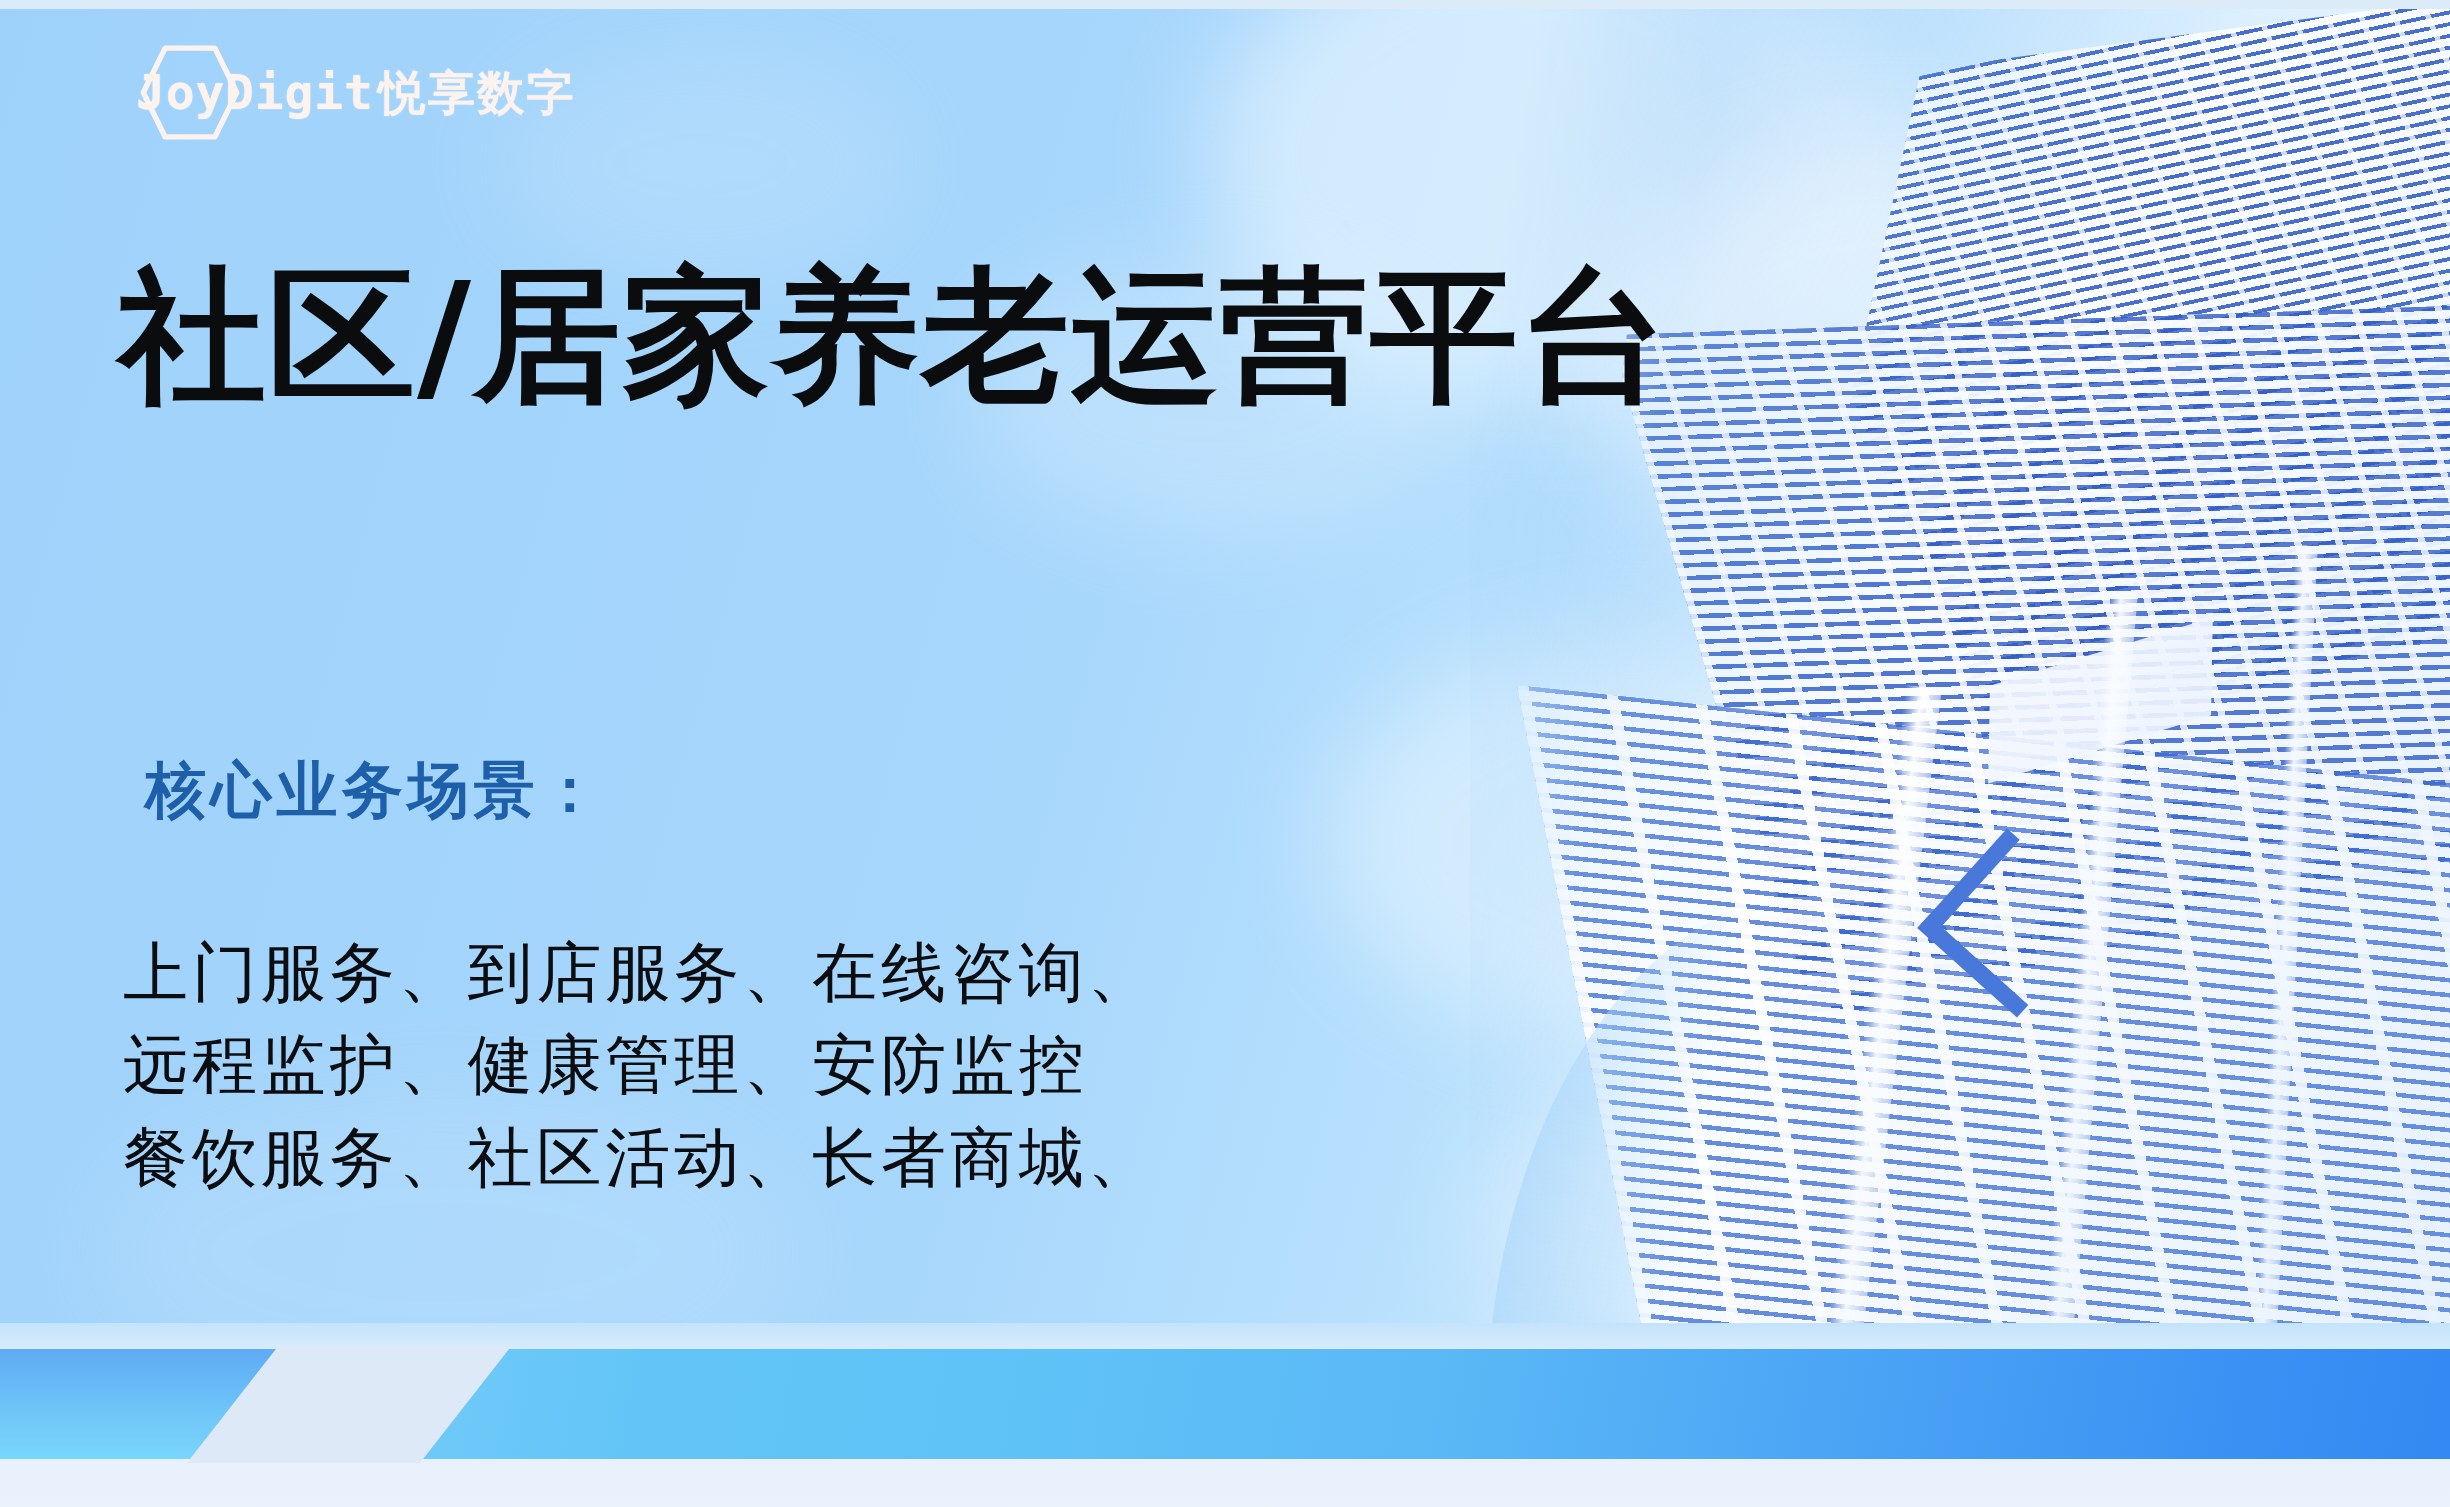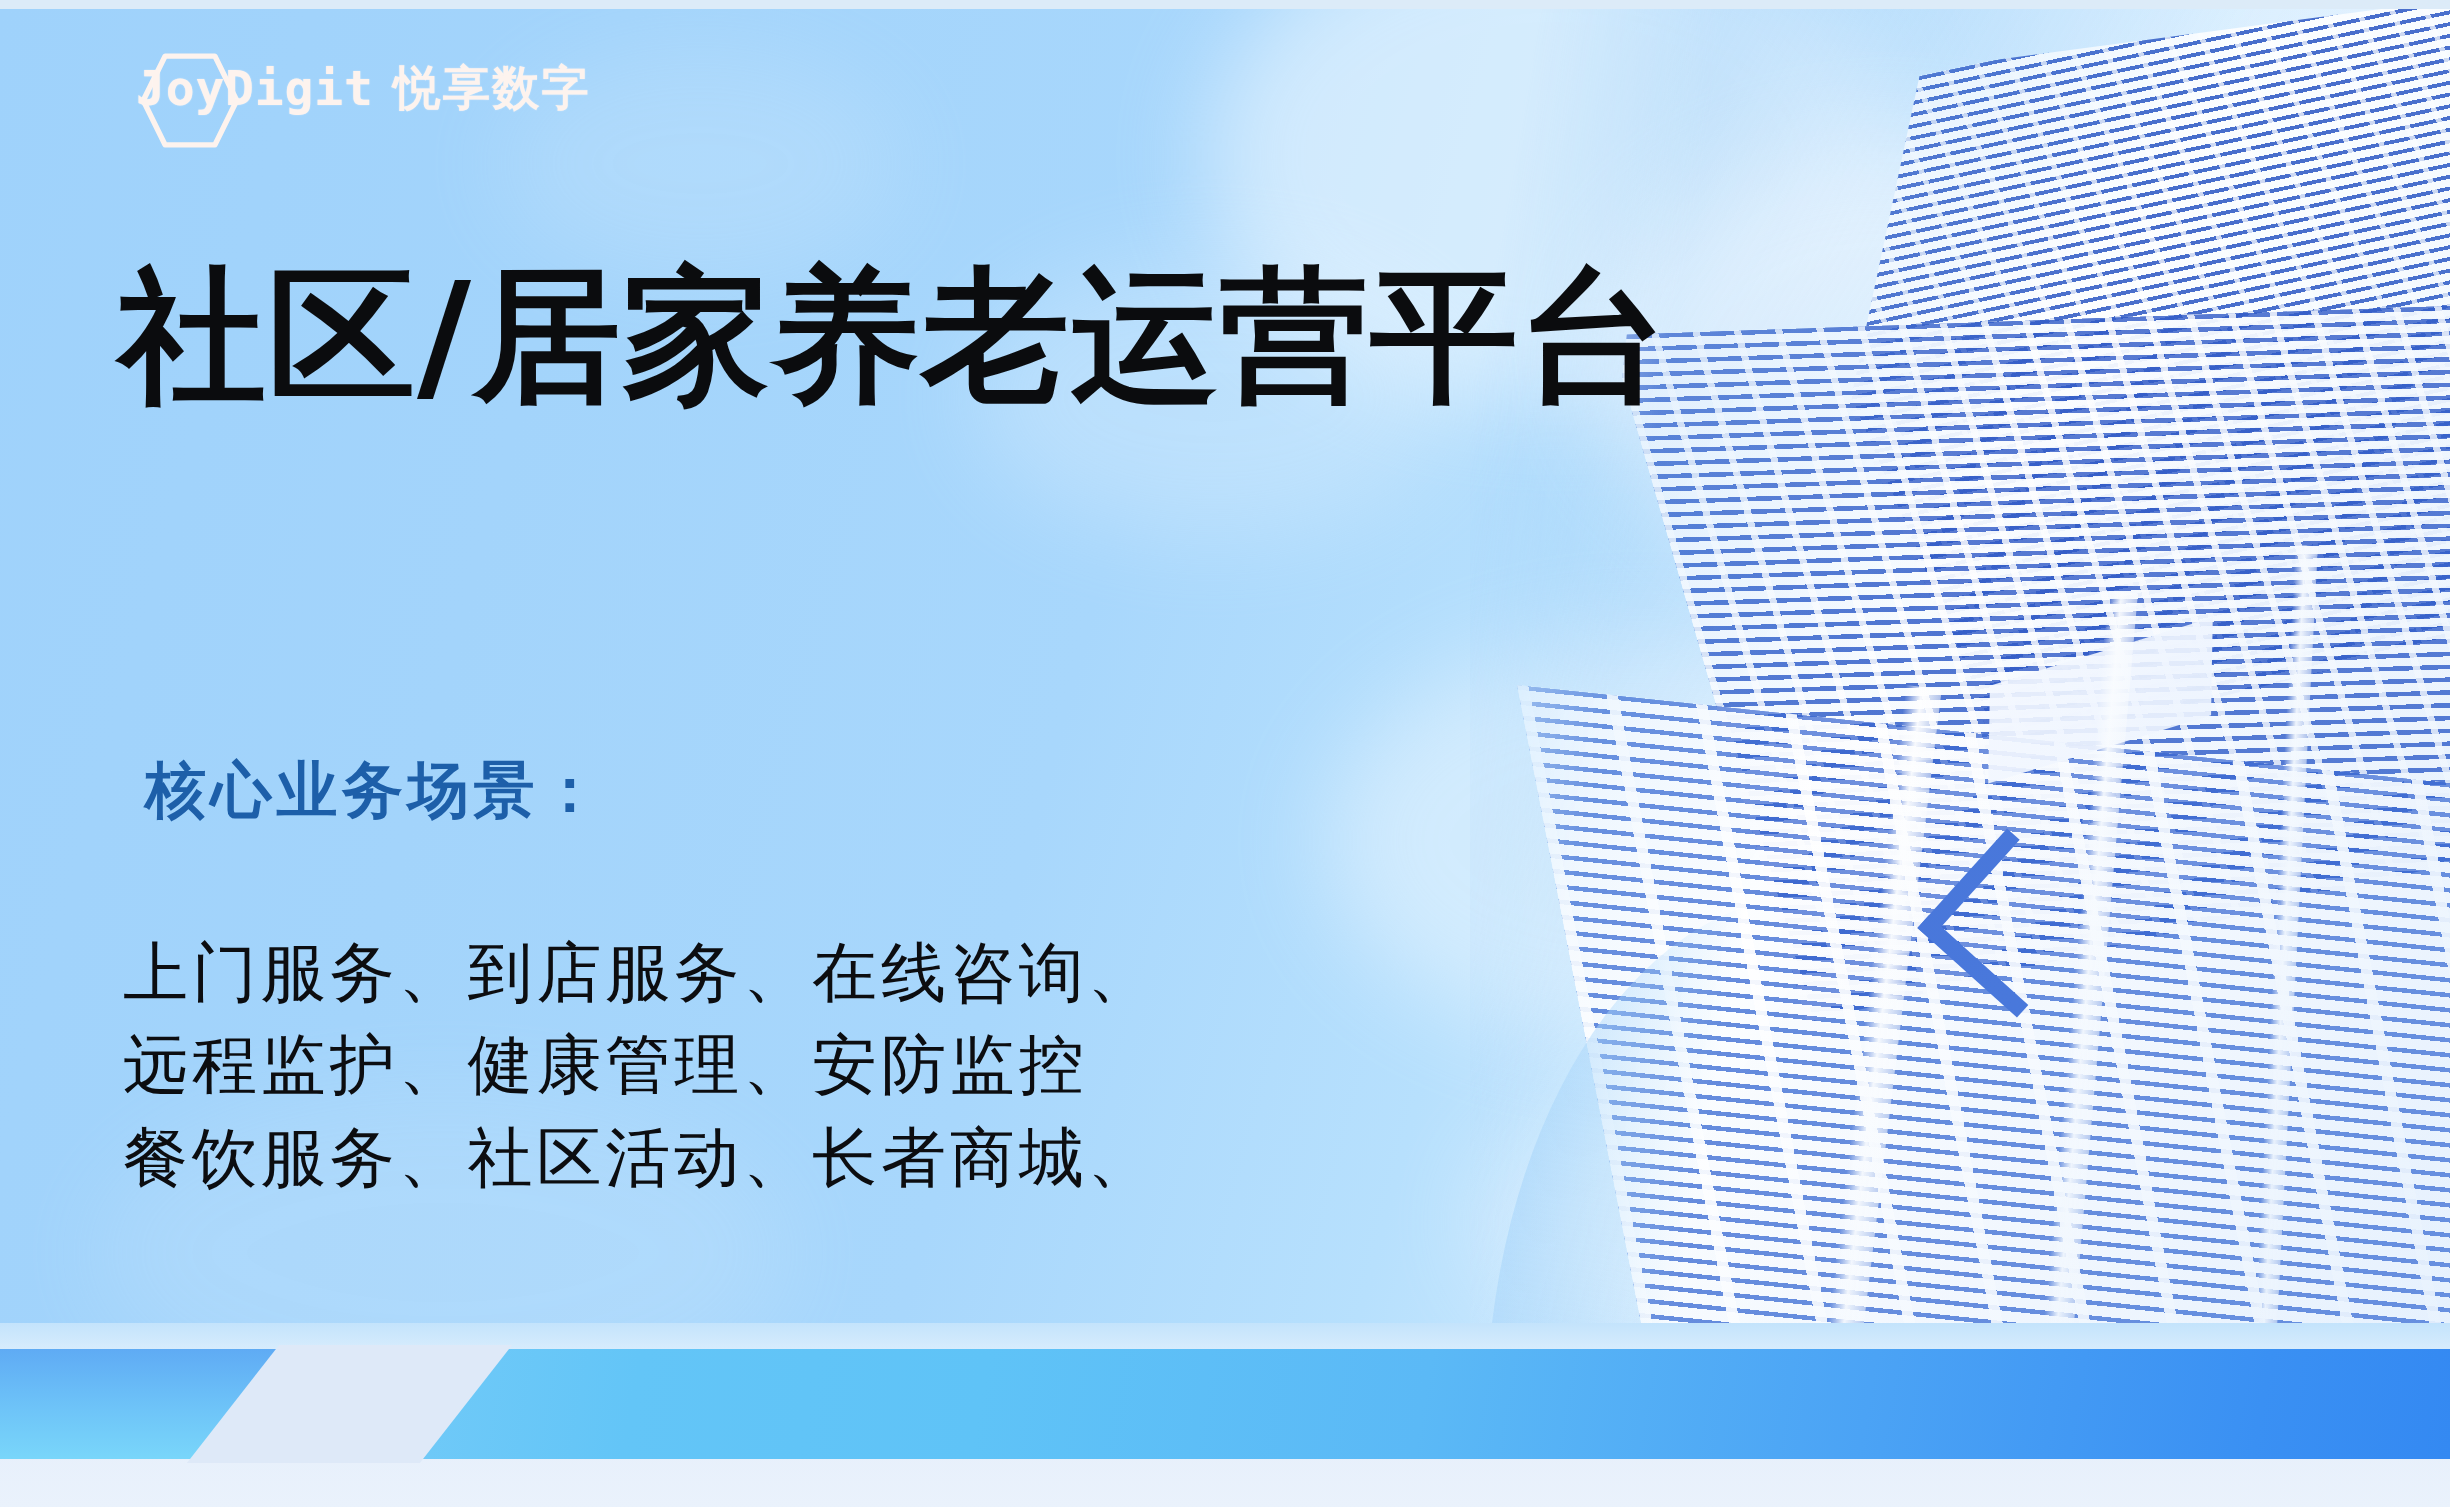--- a/index.html
+++ b/index.html
@@ -235,22 +235,23 @@
     position: absolute;
     inset: 0;
     background: linear-gradient(120deg, rgba(140,196,248,0.42) 0%, rgba(255,255,255,0.05) 45%, rgba(120,180,245,0.18) 100%);
     pointer-events: none;
   }
 
   
   .logo {
     position: absolute;
     left: 136px;
-    top: 64px;
+    top: 56px;
     display: flex;
+    align-items: center;
     height: 72px;
     z-index: 6;
   }
   .logo-hex {
     position: absolute;
     left: 3.9px;
     top: -11px;
     width: 100px;
     height: 95px;
   }
@@ -260,21 +261,21 @@
     font-family: "DejaVu Sans Mono", "Liberation Mono", monospace;
     font-weight: 700;
     font-size: 48px;
     letter-spacing: 0.8px;
     color: #fdf3ee;
     line-height: 1;
     text-shadow: 0 0 1.6px rgba(255,255,255,.55);
   }
   .logo-cn {
     position: relative;
-    margin-left: 20px;
+    margin-left: 5px;
     font-weight: 700;
     font-size: 47px;
     color: #fdf3ee;
     letter-spacing: 2.3px;
     line-height: 1;
     text-shadow: 0 0 1.6px rgba(255,255,255,.55);
   }
 
   .page-title {
     position: absolute;

